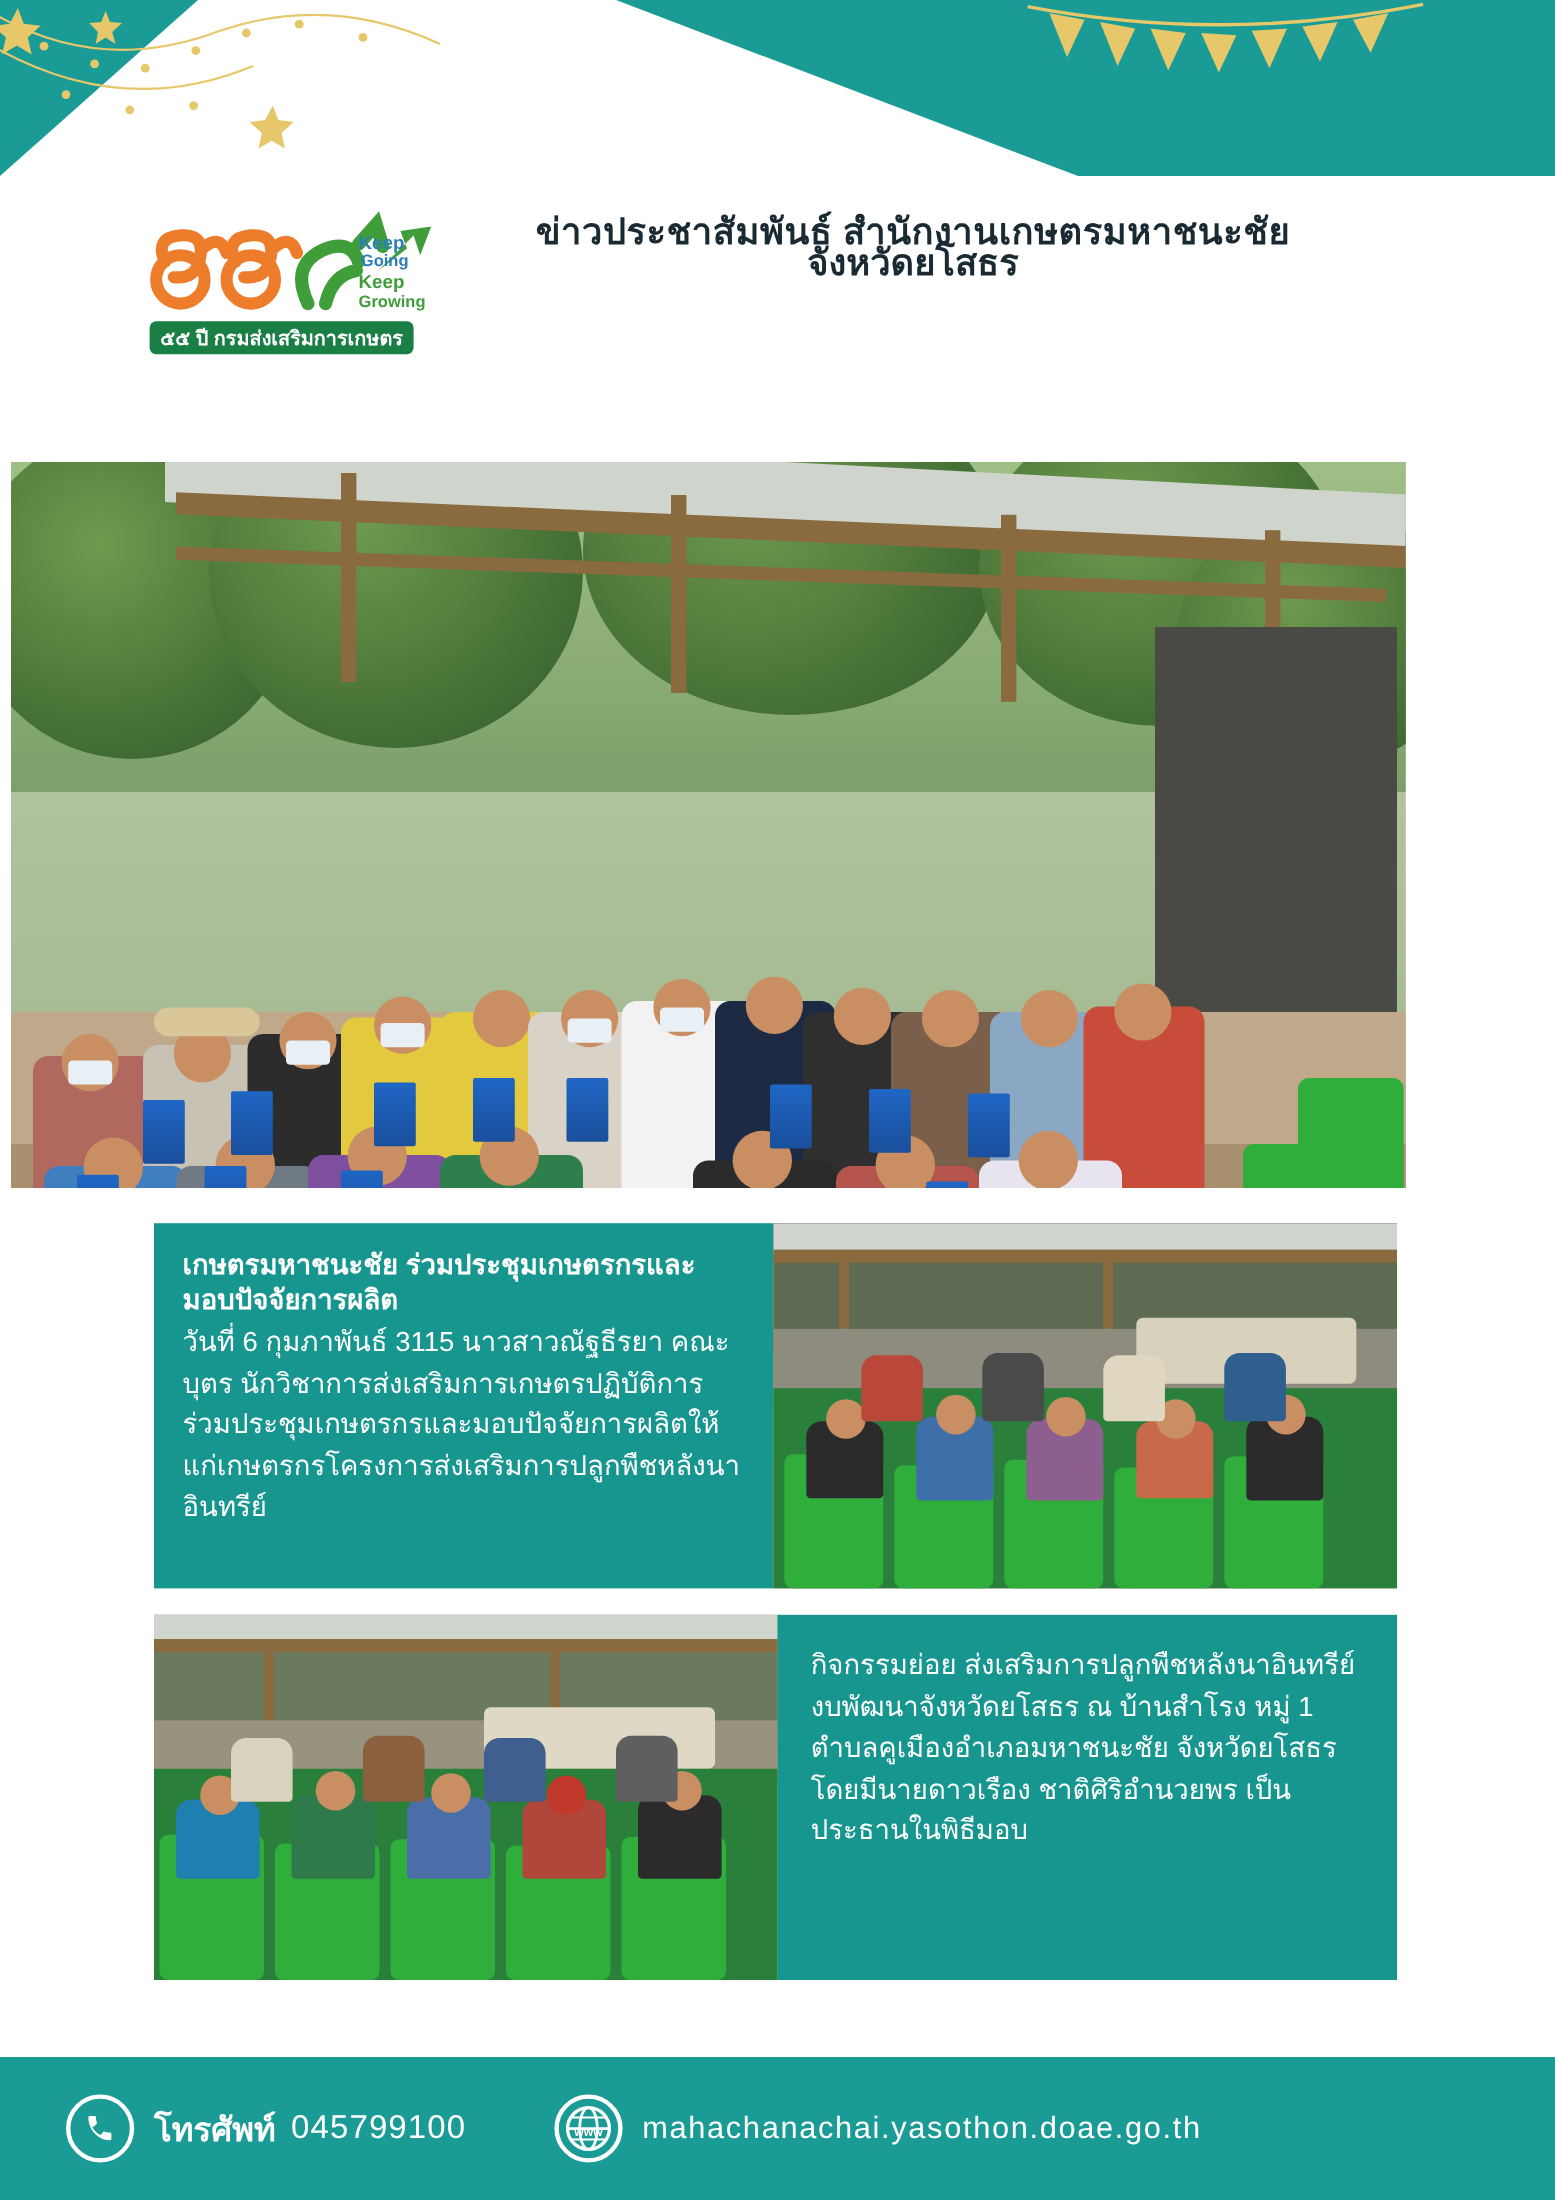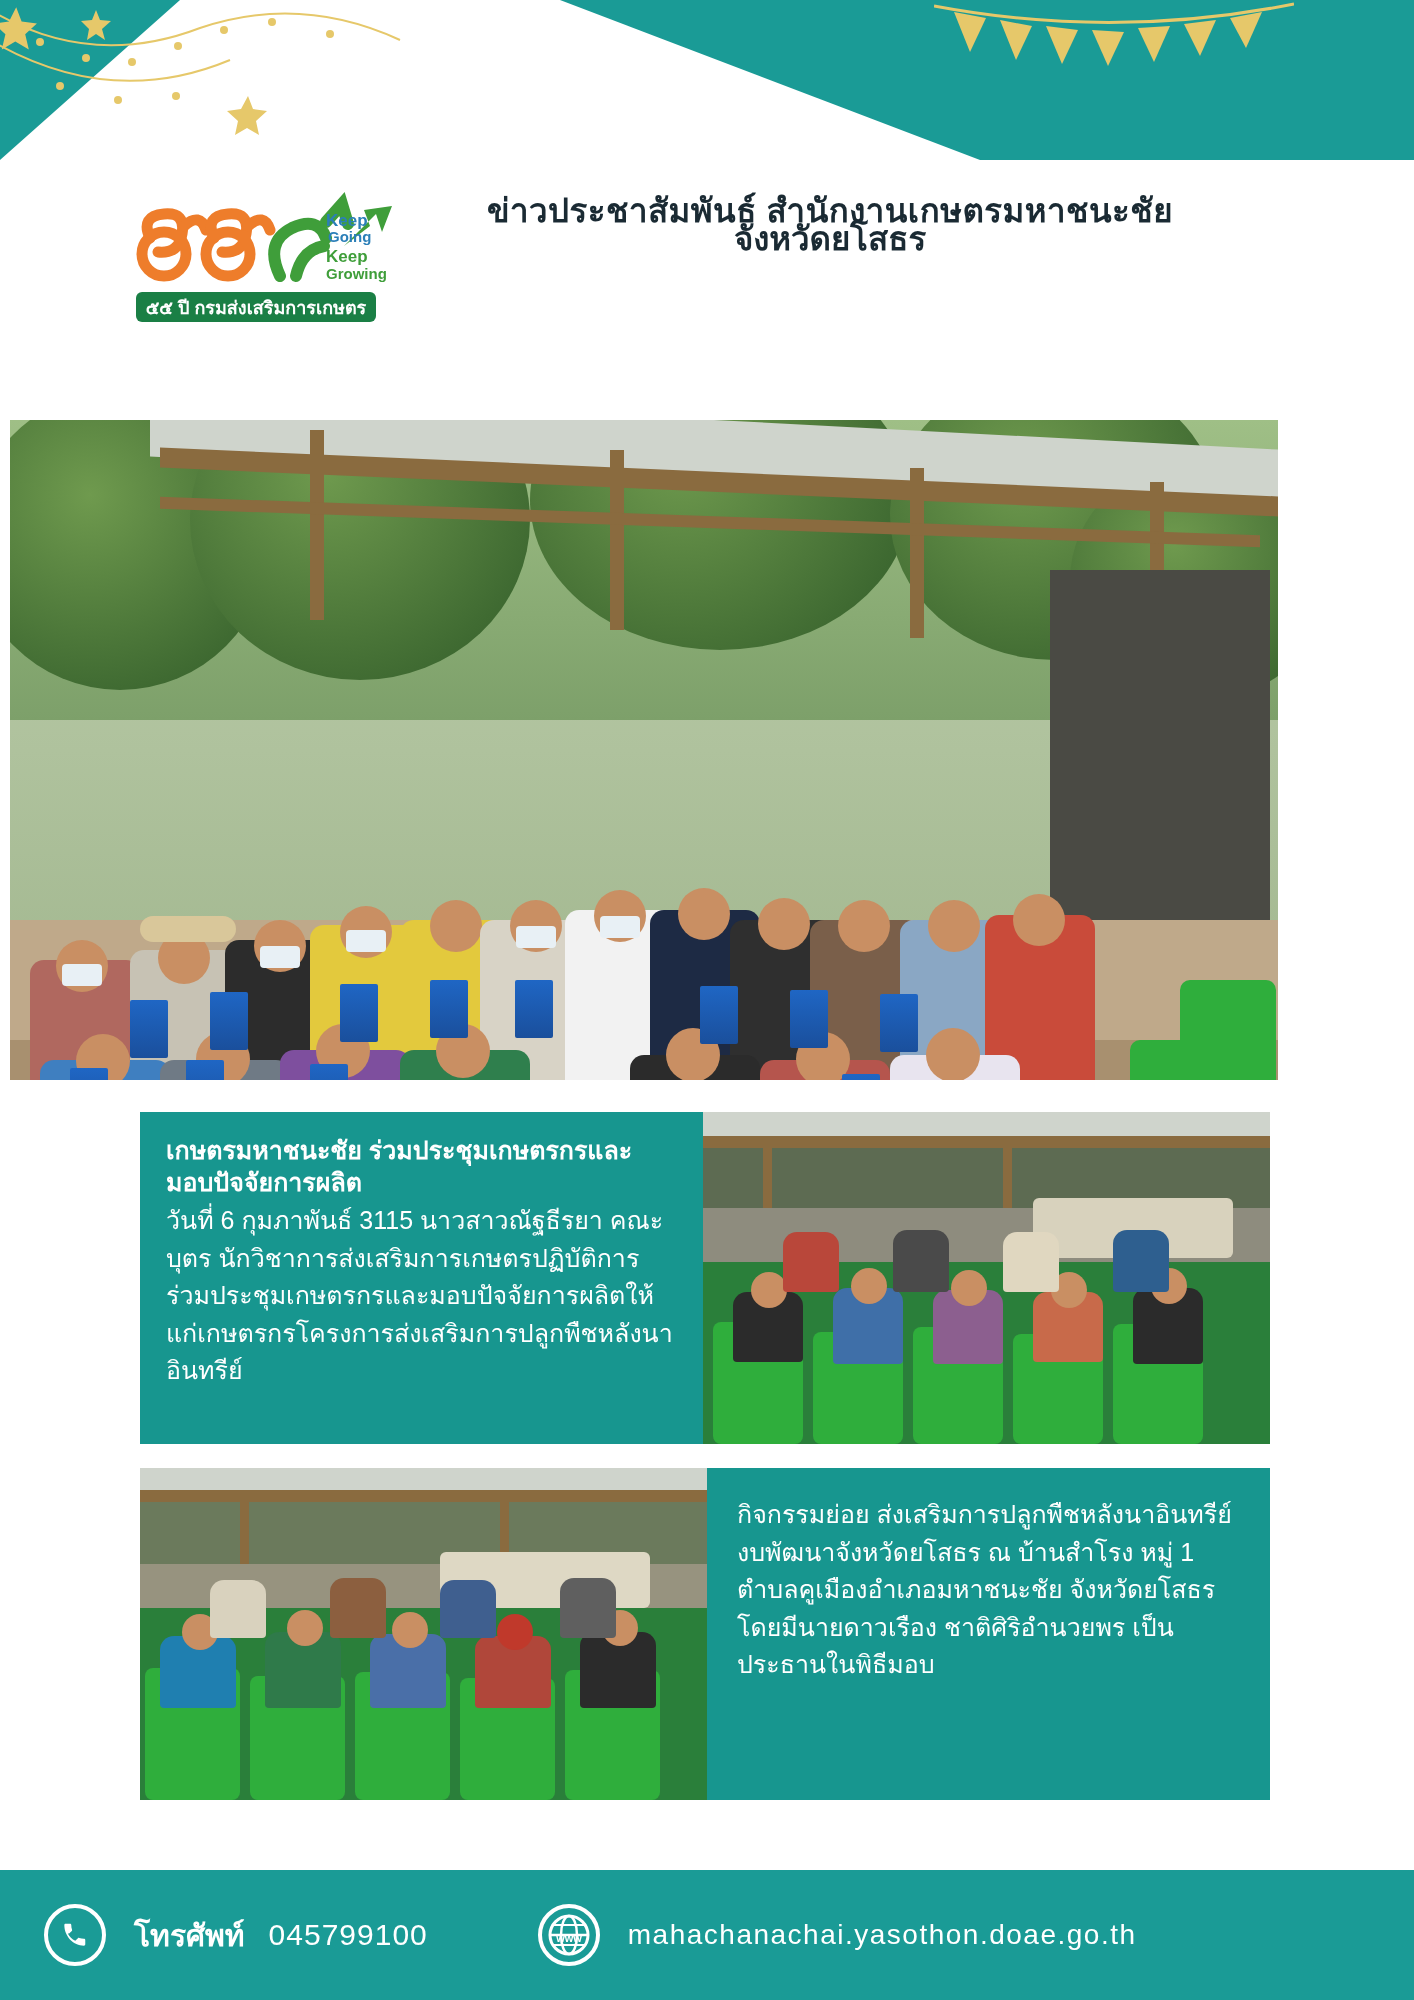--- a/index.html
+++ b/index.html
@@ -111,21 +111,21 @@
     background: #17968f; color: #ffffff;
     padding: 28px 26px 18px 30px;
   }
 
   
   .footer {
     position: absolute; left: 0; bottom: 0; width: 1414px; height: 130px;
     background: #1a9b96;
     display: flex; align-items: center;
   }
-  .footer-inner { display: flex; align-items: center; gap: 10px; padding-left: 44px; }
+  .footer-inner { display: flex; align-items: center; gap: 0; padding-left: 60px; }
   .phone-icon, .web-icon {
     width: 62px; height: 62px; border-radius: 50%;
     border: 4px solid #ffffff; display: flex; align-items: center; justify-content: center;
     color: #ffffff; flex: none;
   }
   .footer-label {
     color: #ffffff; font-size: 30px; font-weight: bold; margin-left: 18px;
   }
   .footer-value {
     color: #ffffff; font-size: 30px; margin-left: 14px; letter-spacing: 1px;

